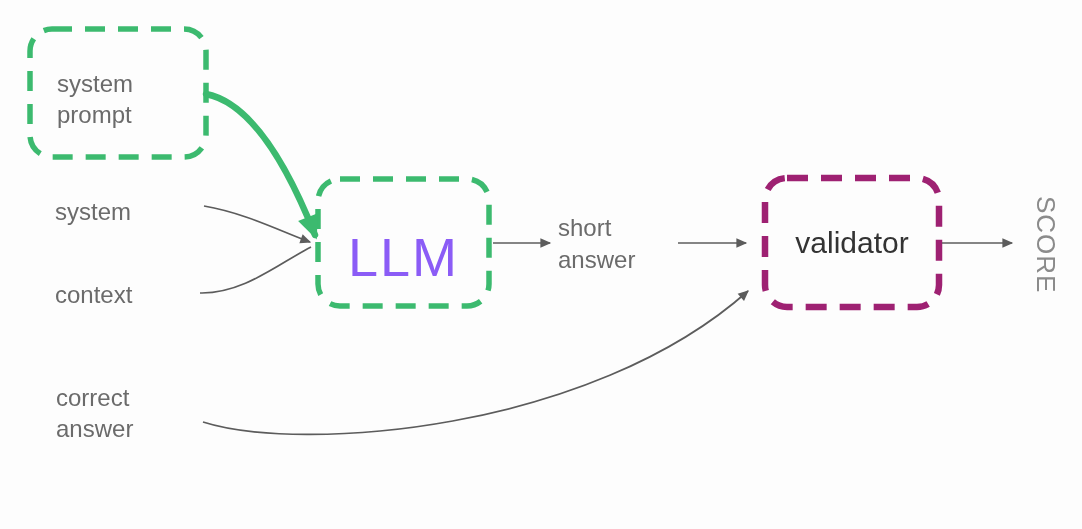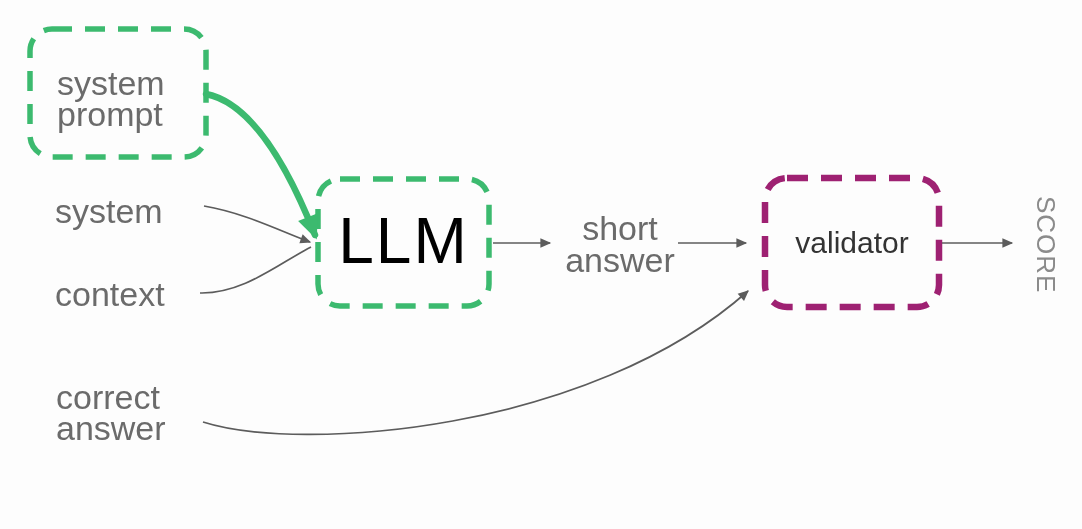--- a/index.html
+++ b/index.html
@@ -17,47 +17,47 @@
   }
   #wires {
     position: absolute;
     left: 0; top: 0;
     width: 1082px;
     height: 529px;
   }
   .lbl {
     position: absolute;
     color: #6b6b6b;
-    font-size: 34px;
+    font-size: 24px;
     line-height: 31px;
     white-space: nowrap;
   }
   .lbl span { display: block; }
   .node-label {
     position: absolute;
     display: flex;
     align-items: center;
     justify-content: center;
     text-align: center;
   }
   #llm-label {
-    left: 318px; top: 177px; width: 171px; height: 127px;
-    font-size: 64px; font-weight: 300; letter-spacing: 2px;
-    color: #000000;
+    left: 318px; top: 193px; width: 171px; height: 127px;
+    font-size: 54px; font-weight: 300; letter-spacing: 2px;
+    color: #8b5cf6;
   }
   #validator-label {
     left: 765px; top: 178px; width: 174px; height: 129px;
     font-size: 30px; color: #333333;
   }
   #system-prompt-label { left: 57px; top: 68px; }
   #context-label  { left: 55px; top: 196px; }
   #question-label { left: 55px; top: 279px; }
   #short-answer-label {
     left: 558px; top: 212px; width: 124px;
-    text-align: center; line-height: 32px;
+    line-height: 32px;
   }
   #correct-answer-label { left: 56px; top: 382px; }
   #score-label {
     position: absolute;
     left: 1030px; top: 196px; height: 110px;
     writing-mode: vertical-rl;
     font-size: 26px;
     letter-spacing: 1px;
     color: #8b8b8b;
     white-space: nowrap;

